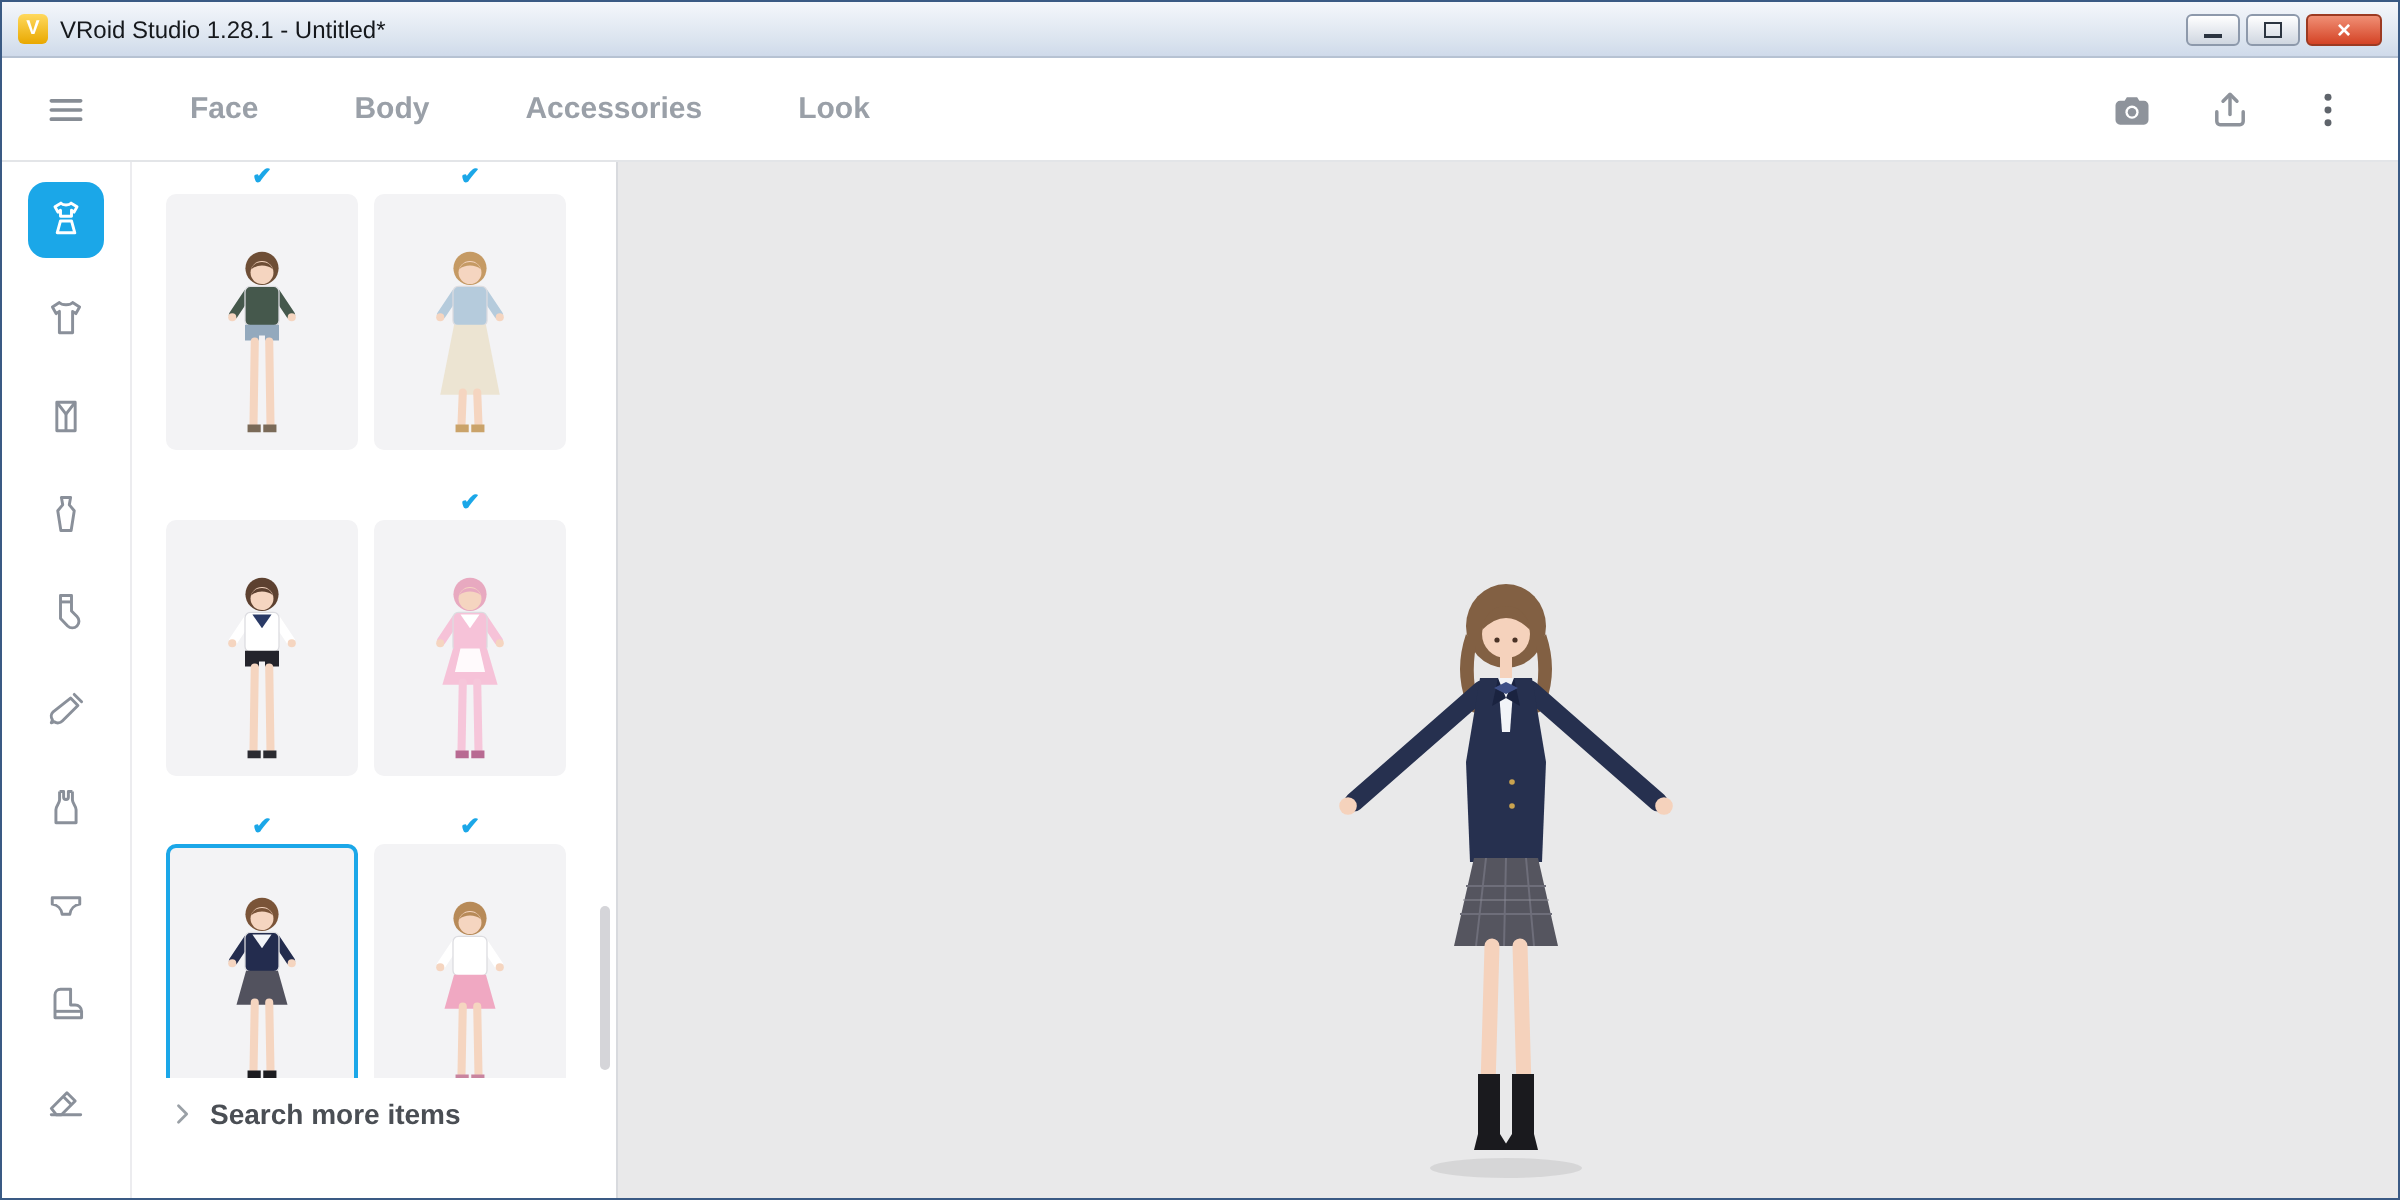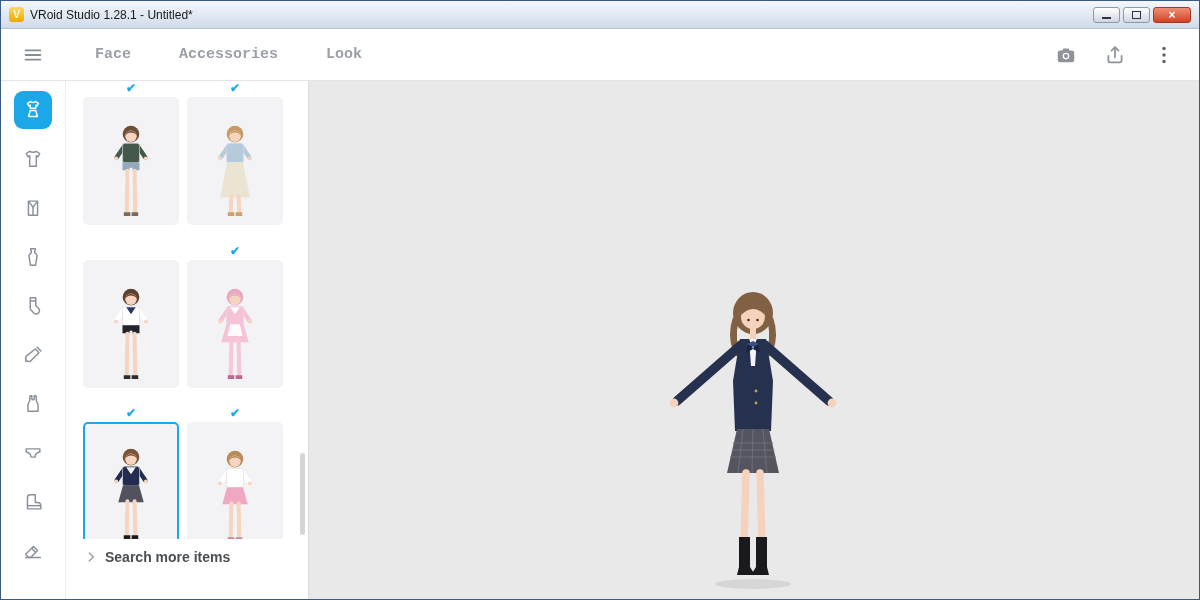--- a/index.html
+++ b/index.html
@@ -21,21 +21,21 @@
   .win-btn{width:27px;height:16px;border:1px solid #8d99ab;border-radius:3px;
     background:linear-gradient(#ffffff,#cfd6e0);display:flex;align-items:center;justify-content:center;}
   .win-btn.close{width:38px;background:linear-gradient(#f08f75,#d44325);border-color:#9c3a22;
     color:#fff;font-size:12px;font-weight:bold;line-height:1;}
   .glyph-min{width:9px;height:2px;background:#2b3440;margin-top:7px;}
   .glyph-max{width:9px;height:8px;border:1.5px solid #2b3440;}
 
   
   .navbar{height:52px;flex:0 0 52px;display:flex;align-items:stretch;background:#fff;border-bottom:1px solid #e3e5e8;}
   .hamburger{width:64px;display:flex;align-items:center;justify-content:center;color:#878d95;cursor:pointer;}
-  .tabs{display:flex;margin-left:6px;font-family:Liberation Mono, monospace;}
+  .tabs{display:flex;margin-left:6px;}
   .tab{position:relative;display:flex;align-items:center;padding:0 24px;font-size:15px;font-weight:bold;color:#9aa0a8;cursor:pointer;}
   .tab.active{color:#2c3137;}
   .tab.active::after{content:"";position:absolute;left:13px;right:13px;bottom:0;height:3px;border-radius:2px;background:var(--accent);}
   .nav-right{margin-left:auto;display:flex;align-items:center;gap:27px;padding-right:24px;}
   .nav-icon{display:flex;cursor:pointer;color:#8e939b;}
   .nav-icon[data-name="kebab-menu-icon"]{color:#5f646b;}
 
   .body-row{flex:1;display:flex;min-height:0;}
 
   
@@ -87,20 +87,21 @@
   </div>
 
   <div class="navbar" data-name="top-toolbar">
     <div class="hamburger" id="hamburger" data-name="menu-icon">
         <svg viewBox="0 0 24 24" width="22" height="22" fill="none" stroke="currentColor" stroke-width="2" stroke-linecap="round">
           <path d="M4 7h16M4 12h16M4 17h16"></path>
         </svg>
       </div>
     <div class="tabs" id="tabs" data-name="tab-bar">
         <div class="tab" data-name="tab-face">Face</div>
+        <div class="tab" data-name="tab-body">Body</div>
         <div class="tab" data-name="tab-accessories">Accessories</div>
         <div class="tab" data-name="tab-look">Look</div>
       </div>
     <div class="nav-right" id="navRight" data-name="toolbar-actions">
         <div class="nav-icon" data-name="camera-icon">
           <svg viewBox="0 0 24 24" width="22" height="22" fill="currentColor">
             <path d="M9.2 5 8 7H5.5A2.5 2.5 0 0 0 3 9.5v8A2.5 2.5 0 0 0 5.5 20h13a2.5 2.5 0 0 0 2.5-2.5v-8A2.5 2.5 0 0 0 18.5 7H16l-1.2-2Z"></path>
             <circle cx="12" cy="13.2" r="3.6" fill="#fff"></circle>
             <circle cx="12" cy="13.2" r="2.3" fill="currentColor"></circle>
           </svg>

